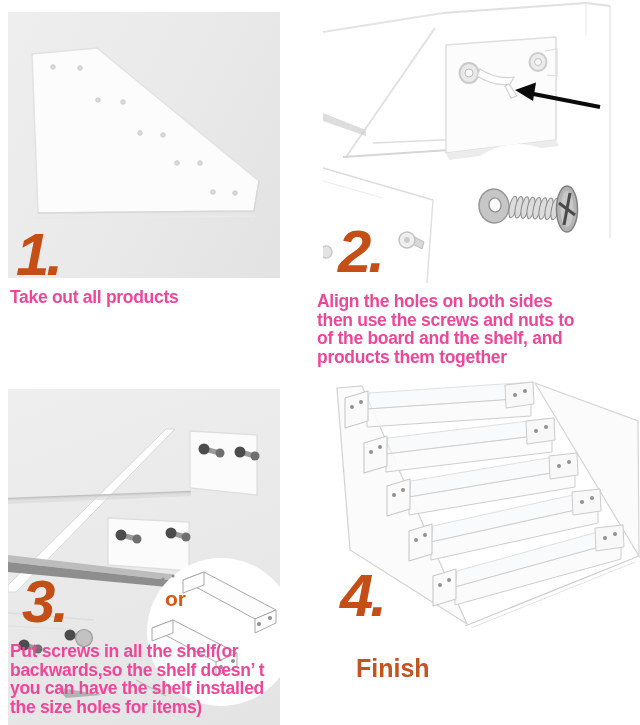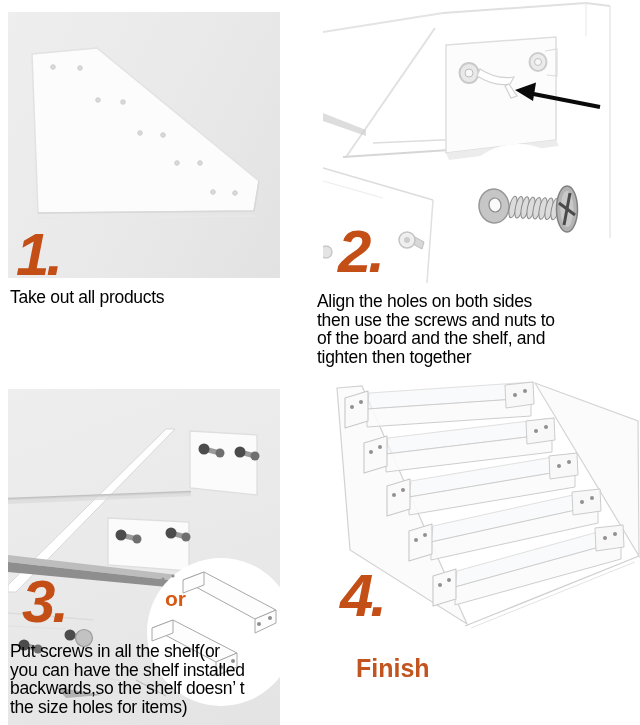--- a/index.html
+++ b/index.html
@@ -8,22 +8,22 @@
     font-family:"Liberation Sans",sans-serif;overflow:hidden;
   }
   .photo{position:absolute;}
   .photo svg{display:block;width:100%;height:100%;}
   .photo-gray{background:linear-gradient(118deg,#eeeeee 0%,#e9e9e9 55%,#e2e2e2 100%);}
   .step-num{
     position:absolute;font-style:italic;font-weight:900;line-height:1;
     font-size:60px;letter-spacing:-3px;color:#c34e16;
   }
   .caption{
-    position:absolute;font-weight:400;font-size:17.5px;line-height:18.5px;
-    color:#000000;letter-spacing:-0.3px;white-space:nowrap;
+    position:absolute;font-weight:700;font-size:17.5px;line-height:18.5px;
+    color:#ec4899;letter-spacing:-0.3px;white-space:nowrap;
   }
   .finish{
     position:absolute;font-weight:700;font-size:25px;color:#c25420;letter-spacing:0;
   }
   .or-text{font:700 21px "Liberation Sans",sans-serif;fill:#d65a14;}
 </style>
 </head>
 <body>
 
 <div class="canvas">
@@ -247,25 +247,25 @@
   <div class="step-num" style="left:340px;top:566px;">4.</div>
 
   <div class="caption" style="left:10px;top:288px;">
     <div>Take out all products</div>
   </div>
 
   <div class="caption" style="left:317px;top:292px;">
     <div>Align the holes on both sides</div>
     <div>then use the screws and nuts to</div>
     <div>of the board and the shelf, and</div>
-    <div>tighten then together</div>
+    <div>products them together</div>
   </div>
 
   <div class="caption" style="left:10px;top:642px;">
     <div>Put screws in all the shelf(or</div>
+    <div>backwards,so the shelf doesn’ t</div>
     <div>you can have the shelf installed</div>
-    <div>backwards,so the shelf doesn’ t</div>
     <div>the size holes for items)</div>
   </div>
 
   <div class="finish" style="left:356px;top:654px;">Finish</div>
 
 </div>
 
 </body></html>

